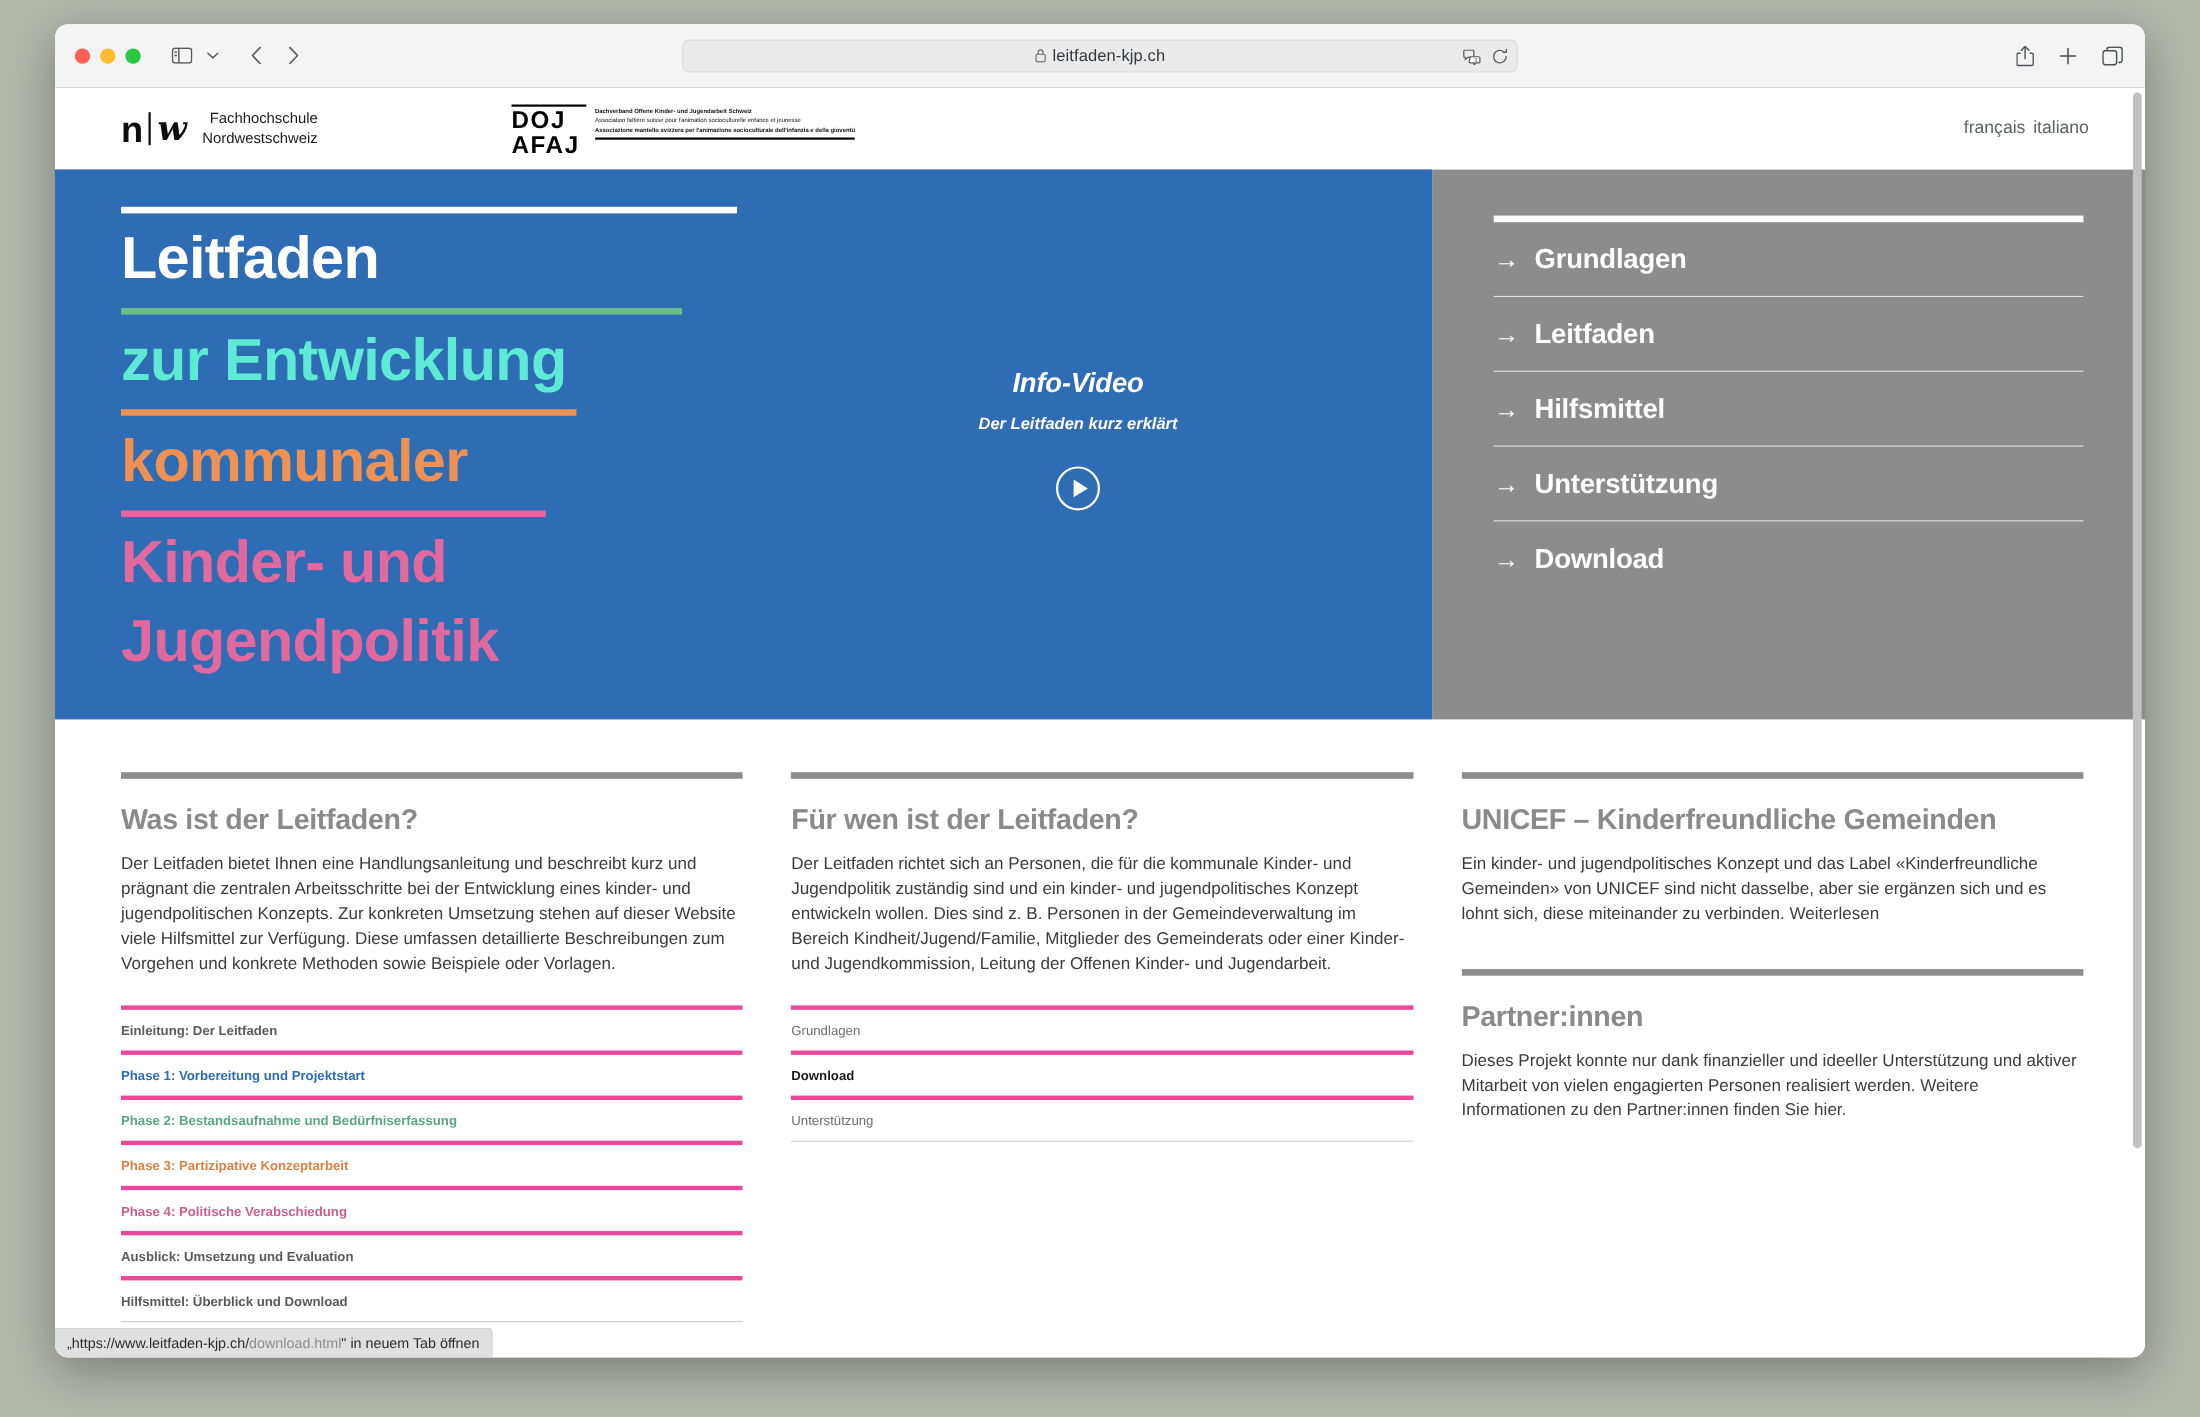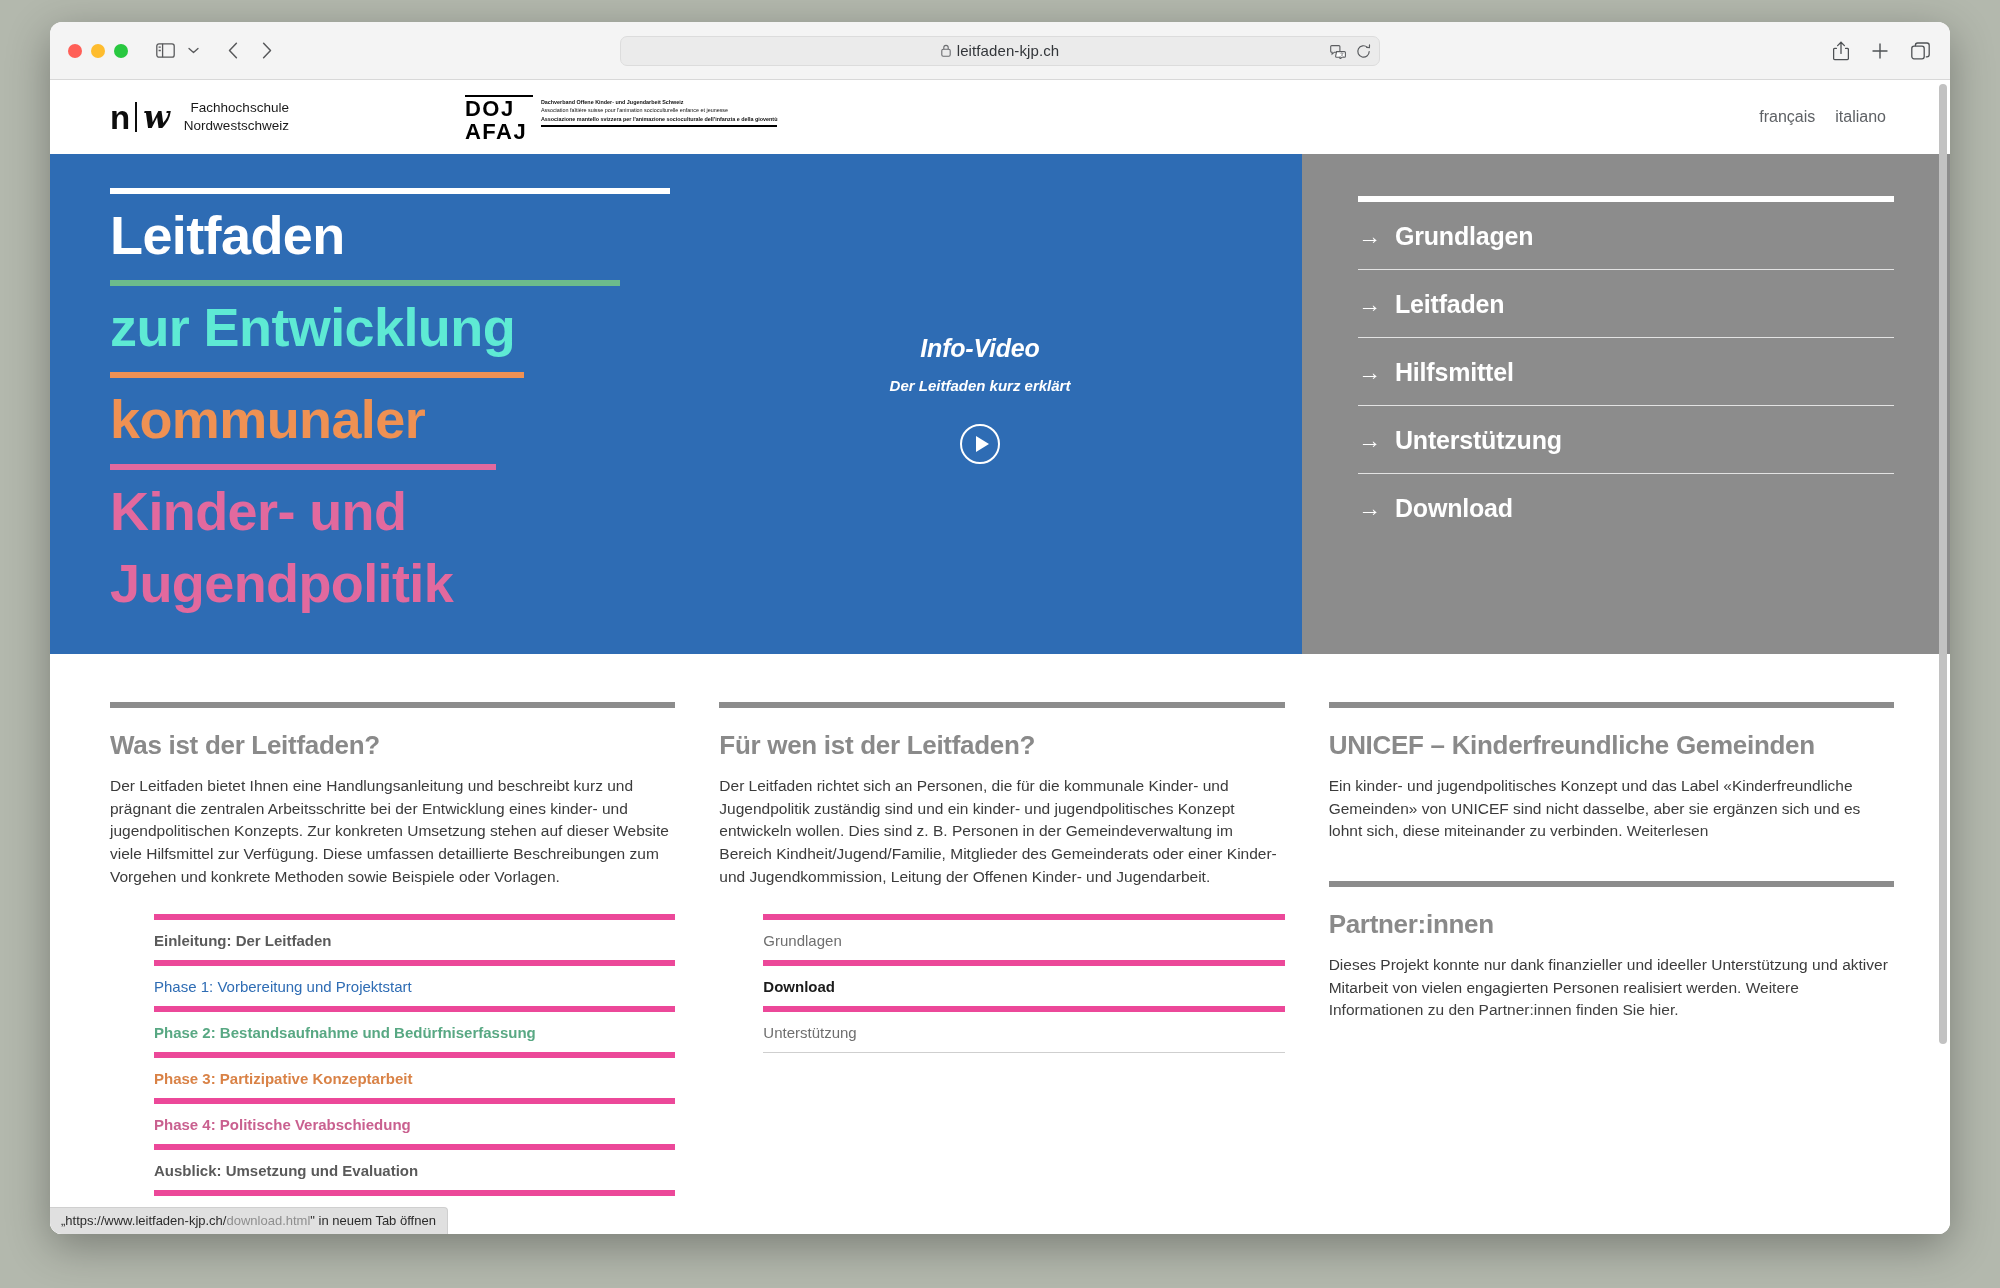--- a/index.html
+++ b/index.html
@@ -99,22 +99,22 @@
   #fhnw-name { font-size: 13.5px; line-height: 1.32; color: #1a1a1a; text-align: right; }
   #doj-logo { margin-left: 176px; display: flex; align-items: flex-start; position: relative; top: 2px; }
   #doj-left { position: relative; }
   #doj-bracket-top { width: 68px; height: 2px; background: #000; margin-bottom: 1px; }
   #doj-abbrev { font-size: 22px; font-weight: 700; letter-spacing: 1.5px; color: #000; line-height: 1.04; font-family: "Liberation Sans", sans-serif; }
   #doj-lines { margin-left: 8px; padding-top: 3px; }
   .doj-line { font-size: 5.4px; color: #111; line-height: 1.62; white-space: nowrap; font-family: "Liberation Sans", sans-serif; }
   .doj-line.b { font-weight: 700; }
   #doj-bracket-bottom { height: 2px; background: #000; margin-top: 1px; width: 100%; }
   #lang-links {
-    position: absolute; right: 64px;
-    display: flex; gap: 20px;
+    position: absolute; right: 51px;
+    display: flex; gap: 7px;
   }
   #lang-links a { font-size: 16px; color: #5e6165; text-decoration: none; }
   
   #hero { display: flex; height: 500px; }
   #hero-left {
     flex: 0 0 1252px;
     background: #2e6cb4;
     display: flex;
     position: relative;
   }
@@ -178,25 +178,24 @@
     letter-spacing: -0.3px;
     margin: 22px 0 14px 0;
   }
   .col-body {
     font-size: 15.5px; line-height: 1.46; color: #3b3b3b;
   }
   .col-body .muted-link { color: #404040; text-decoration: none; }
   .link-list { margin-top: 26px; }
   .link-row {
     display: block;
-    border-top: 6px solid #ec4899;
+    border-top: 4px solid #ec4899;
     padding: 12px 0 11px 0;
-    font-size: 15px;
+    font-size: 12px;
     text-decoration: none;
-    margin-left: 44px;
   }
   .link-row:last-child { border-bottom: 1px solid #cfcfcf; }
   .lr-bold { font-weight: 700; }
   .section-gap { margin-top: 38px; }
   
   #status-bar {
     position: absolute;
     left: 0; bottom: 0;
     background: #e0e0e0;
     border-top: 1px solid #cfcfcf;
@@ -389,21 +388,21 @@
     </div>
 
     <div id="columns">
 
       <div class="col">
         <div class="col-rule"></div>
         <div class="col-title">Was ist der Leitfaden?</div>
         <div class="col-body">Der Leitfaden bietet Ihnen eine Handlungsanleitung und beschreibt kurz und prägnant die zentralen Arbeitsschritte bei der Entwicklung eines kinder- und jugendpolitischen Konzepts. Zur konkreten Umsetzung stehen auf dieser Website viele Hilfsmittel zur Verfügung. Diese umfassen detaillierte Beschreibungen zum Vorgehen und konkrete Methoden sowie Beispiele oder Vorlagen.</div>
         <div class="link-list">
           <a class="link-row lr-bold" href="#" style="color: rgb(90, 90, 90); font-weight: 700;">Einleitung: Der Leitfaden</a>
-          <a class="link-row lr-bold" href="#" style="color: rgb(46, 108, 180); font-weight: 400;">Phase 1: Vorbereitung und Projektstart</a>
+          <a class="link-row lr-bold" href="#" style="color: rgb(46, 108, 180); font-weight: 700;">Phase 1: Vorbereitung und Projektstart</a>
           <a class="link-row lr-bold" href="#" style="color: rgb(88, 168, 131); font-weight: 700;">Phase 2: Bestandsaufnahme und Bedürfniserfassung</a>
           <a class="link-row lr-bold" href="#" style="color: rgb(217, 130, 70); font-weight: 700;">Phase 3: Partizipative Konzeptarbeit</a>
           <a class="link-row lr-bold" href="#" style="color: rgb(201, 96, 143); font-weight: 700;">Phase 4: Politische Verabschiedung</a>
           <a class="link-row lr-bold" href="#" style="color: rgb(90, 90, 90); font-weight: 700;">Ausblick: Umsetzung und Evaluation</a>
           <a class="link-row lr-bold" href="#" style="color: rgb(90, 90, 90); font-weight: 700;">Hilfsmittel: Überblick und Download</a>
         </div>
       </div>
 
       <div class="col">
         <div class="col-rule"></div>

